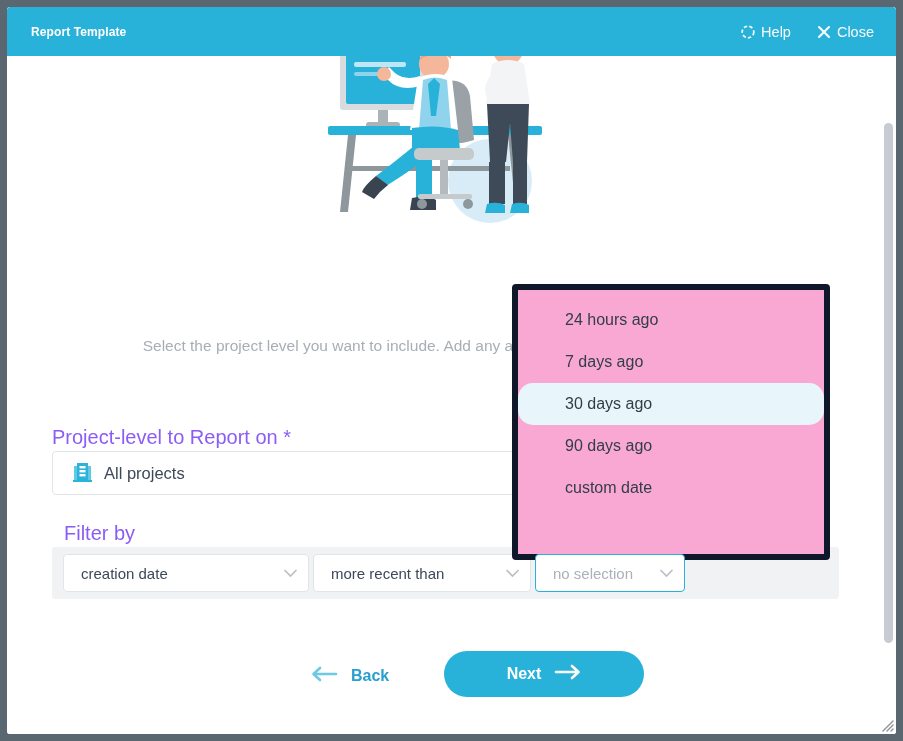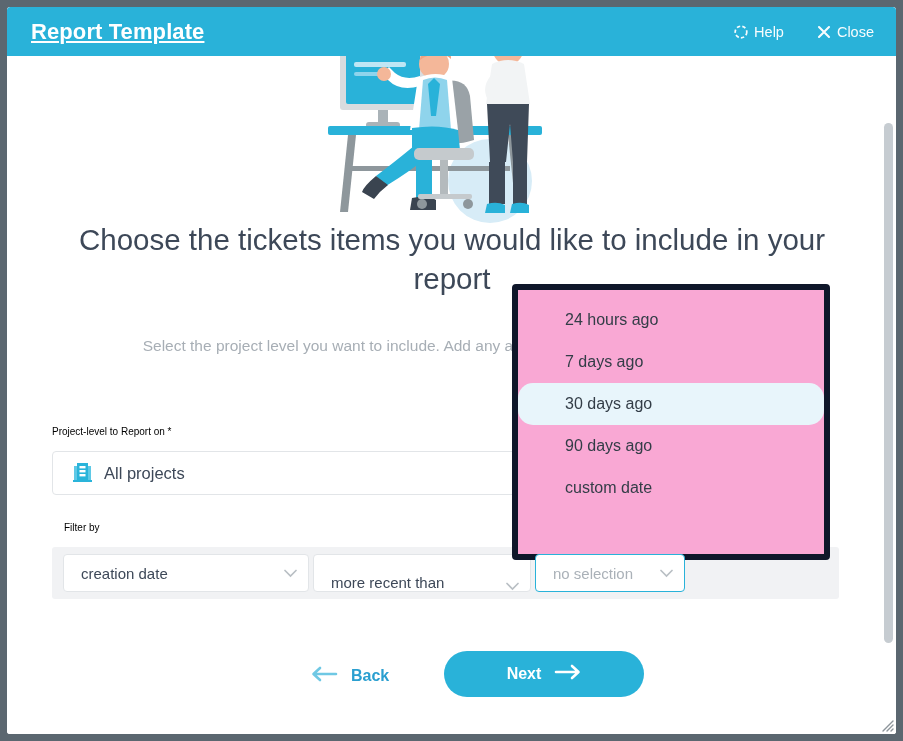--- a/index.html
+++ b/index.html
@@ -27,30 +27,29 @@
     width: 889px; height: 49px;
     background: #29b2d9;
     border-radius: 3px 3px 0 0;
     display: flex;
     align-items: center;
     padding: 0 22px 0 24px;
     z-index: 40;
   }
   .title-text {
     color: #ffffff;
-    font-size: 22px;
+    font-size: 12px;
     font-weight: bold;
     letter-spacing: 0.1px;
-    text-decoration: underline;
   }
   .titlebar-actions {
     margin-left: auto;
     display: flex;
     align-items: center;
-    gap: 33px;
+    gap: 26px;
   }
   .tb-action {
     display: flex;
     align-items: center;
     gap: 6px;
     color: #ffffff;
     font-size: 14.5px;
     cursor: pointer;
     opacity: 0.97;
   }
@@ -93,22 +92,22 @@
     width: 770px;
     text-align: center;
     font-size: 15.5px;
     color: #a7aeb5;
     line-height: 1.55;
   }
 
   
   .field-label {
     position: absolute;
-    font-size: 10px;
-    color: #000000;
+    font-size: 20px;
+    color: #8b5cf6;
   }
   #lbl-project { left: 45px; top: 370px; }
   #lbl-filter  { left: 57px; top: 466px; }
 
   .project-select {
     position: absolute;
     left: 45px; top: 395px;
     width: 659px; height: 44px;
     background: #ffffff;
     border: 1px solid #e2e5e8;
@@ -145,21 +144,21 @@
     padding: 0 11px 0 17px;
     cursor: pointer;
   }
   .sel .sel-text {
     font-size: 15px;
     color: #3d4858;
     white-space: nowrap;
   }
   .sel .chev { margin-left: auto; padding-left: 10px; display: flex; }
   #sel-field  { width: 246px; }
-  #sel-op     { width: 218px; align-items: flex-end; }
+  #sel-op     { width: 218px; }
   #sel-value  {
     width: 150px;
     border-color: #29b2d9;
     position: relative;
     z-index: 30;
   }
   #sel-value .sel-text { color: #aab1b8; }
 
   
   .dropdown {
@@ -300,21 +299,20 @@
 
         <path d="M165 88 l42 0 l-2 58 l-14 0 l-3 -38 l-4 38 l-16 0 Z" fill="#3f4a58"></path>
         <path d="M167 146 l16 0 l0 42 l-16 0 Z" fill="#3f4a58"></path>
         <path d="M191 146 l14 0 l0 42 l-14 0 Z" fill="#3f4a58"></path>
 
         <path d="M165 188 q10 -3 18 1 l0 8 l-20 0 Z" fill="#29b2d9"></path>
         <path d="M190 188 q10 -3 17 1 l0 8 l-19 0 Z" fill="#29b2d9"></path>
       </svg>
     </div>
 
-    <div class="heading">Choose the tickets items you would like to include in your report</div>
     <div class="subheading">Select the project level you want to include. Add any additional items included in the report</div>
 
     <div class="field-label" id="lbl-project">Project-level to Report on *</div>
     <div class="project-select">
       <span>
         <svg width="19" height="21" viewBox="0 0 19 21" xmlns="http://www.w3.org/2000/svg">
           <rect x="4" y="2" width="11" height="17" fill="#2ab4da"></rect>
           <rect x="1" y="5" width="3" height="14" fill="#5fc9e6"></rect>
           <rect x="15" y="5" width="3" height="14" fill="#5fc9e6"></rect>
           <rect x="6.5" y="5" width="6" height="2.4" fill="#ffffff"></rect>

